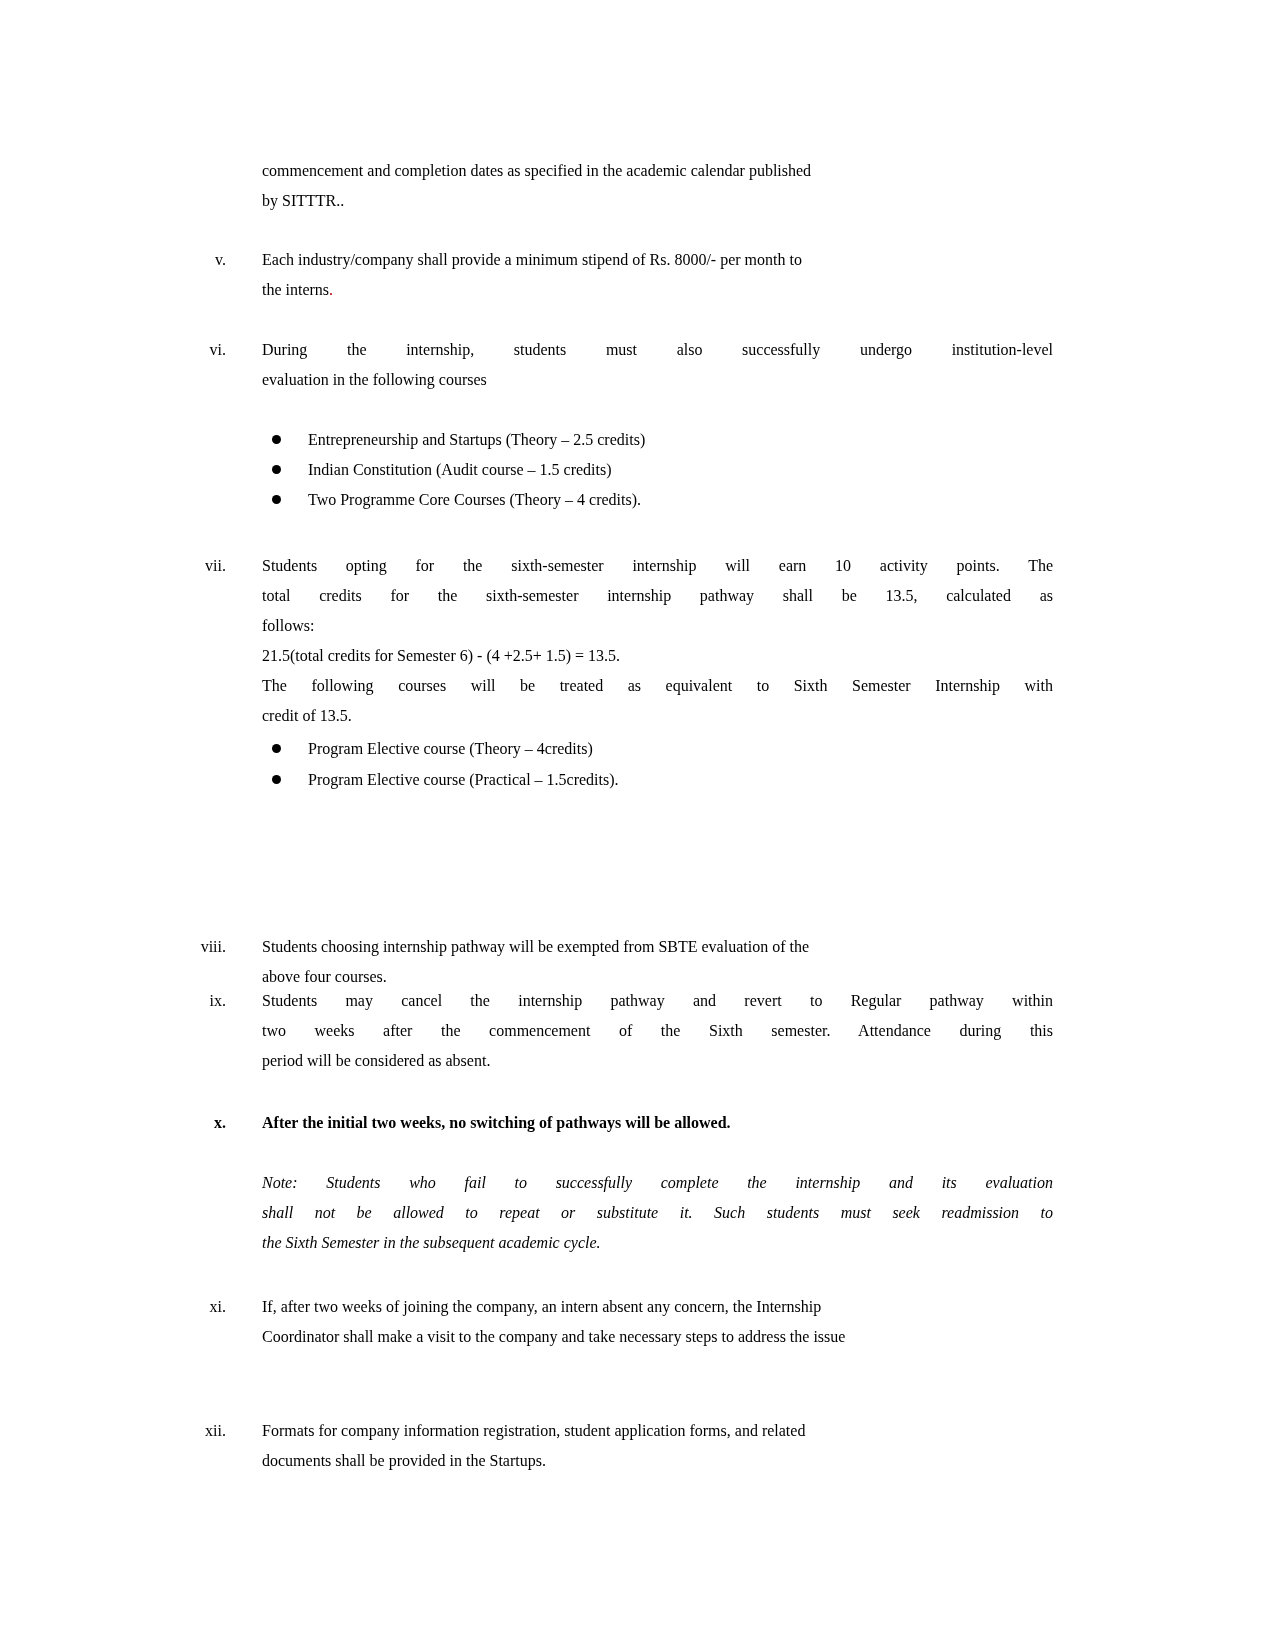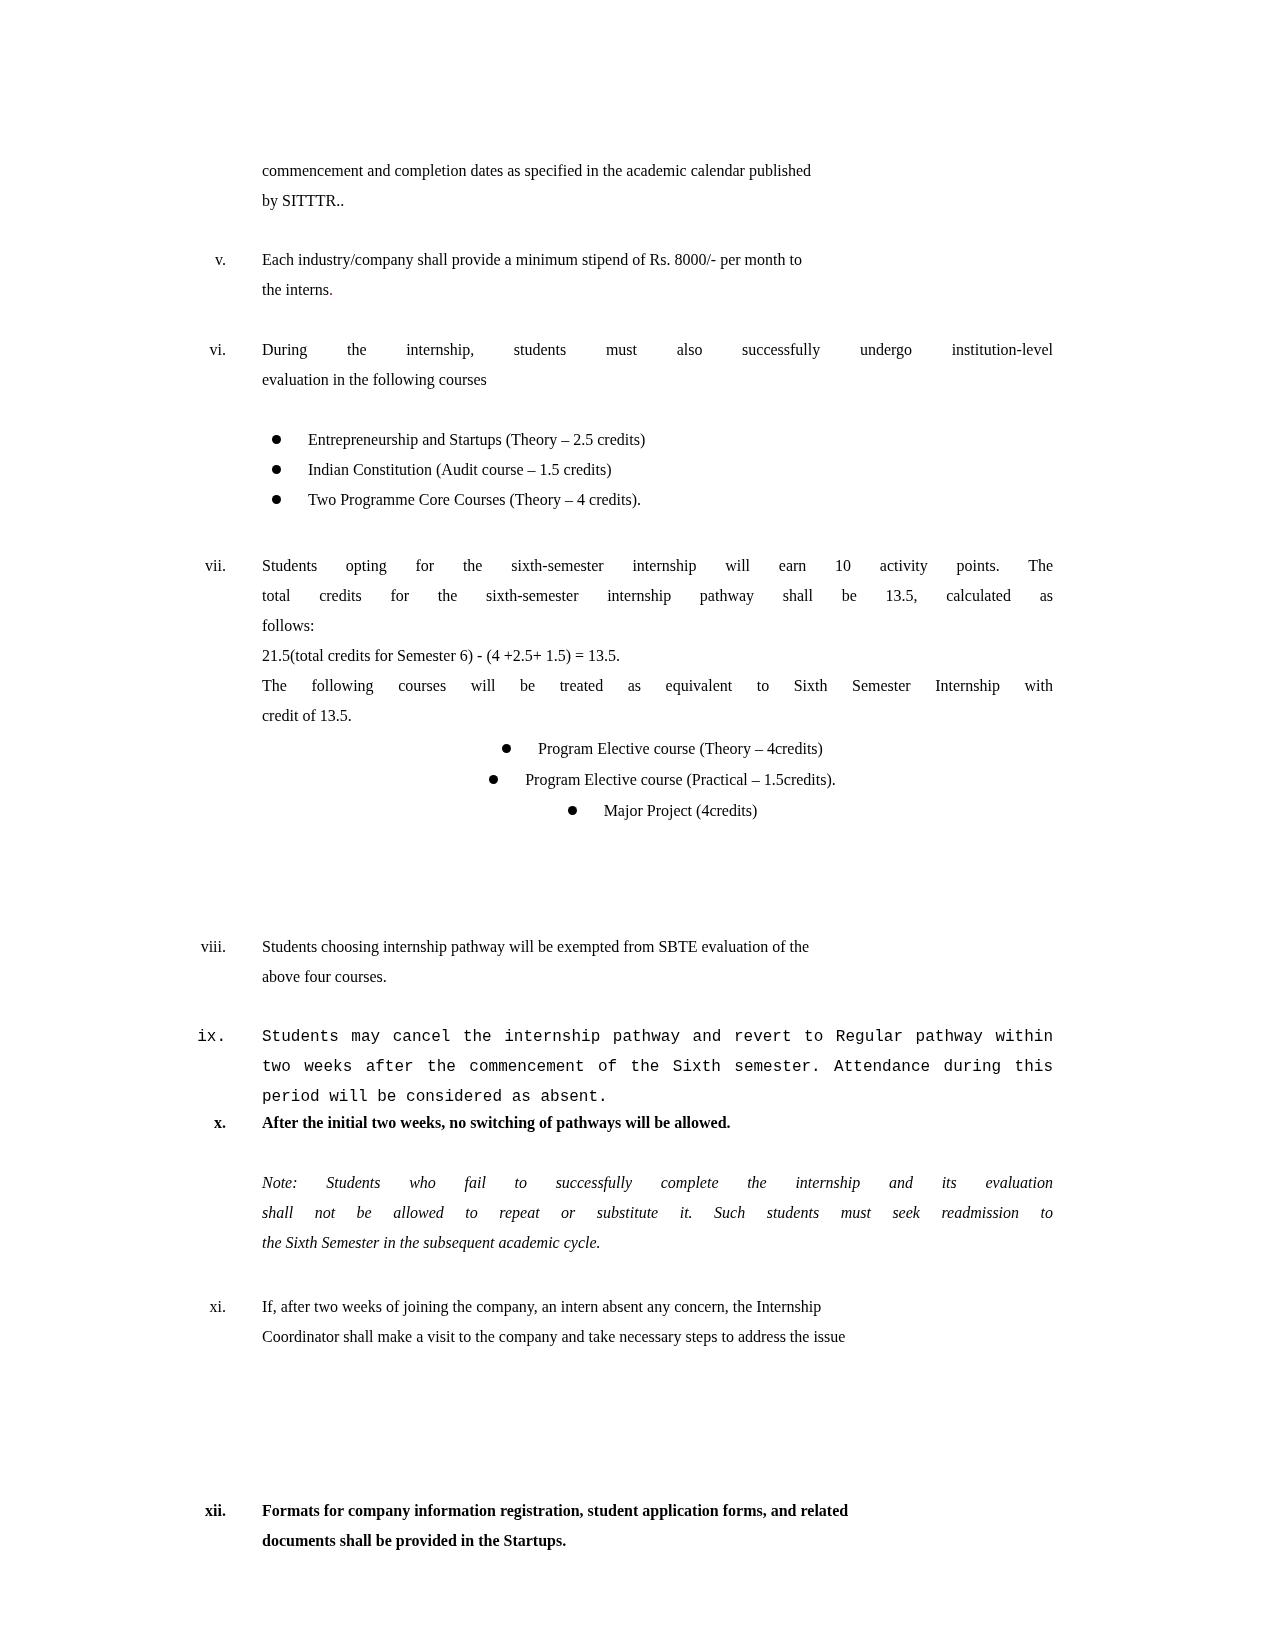--- a/index.html
+++ b/index.html
@@ -66,34 +66,33 @@
       <div class="body">
         <div class="line justify"><span>Students opting for the sixth-semester internship will earn 10 activity points. The</span></div>
         <div class="line justify"><span>total credits for the sixth-semester internship pathway shall be 13.5, calculated as</span></div>
         <div class="line"><span>follows:</span></div>
         <div class="line"><span>21.5(total credits for Semester 6) - (4 +2.5+ 1.5) = 13.5.</span></div>
         <div class="line justify"><span>The following courses will be treated as equivalent to Sixth Semester Internship with</span></div>
         <div class="line"><span>credit of 13.5.</span></div>
       </div>
     </div>
     <div class="item" style="top: 733px;">
-      <div class="body" style="line-height: 31px; text-align: center;">
+      <div class="body" style="line-height: 31px;">
         <div class="bullet-row"><span class="dot"></span><span>Program Elective course (Theory – 4credits)</span></div>
         <div class="bullet-row"><span class="dot"></span><span>Program Elective course (Practical – 1.5credits).</span></div>
-        <div class="bullet-row"><span class="dot"></span><span>Major Project (4credits)</span></div>
       </div>
     </div>
     <div class="item" style="top: 932px;">
       <span class="marker">viii.</span>
       <div class="body">
         <div class="line"><span>Students choosing internship pathway will be exempted from SBTE evaluation of the</span></div>
         <div class="line"><span>above four courses.</span></div>
       </div>
     </div>
-    <div class="item" style="top: 1022px; font-family: Liberation Mono, monospace;">
+    <div class="item" style="top: 986px;">
       <span class="marker">ix.</span>
       <div class="body">
         <div class="line justify"><span>Students may cancel the internship pathway and revert to Regular pathway within</span></div>
         <div class="line justify"><span>two weeks after the commencement of the Sixth semester. Attendance during this</span></div>
         <div class="line"><span>period will be considered as absent.</span></div>
       </div>
     </div>
     <div class="item" style="top: 1108px;">
       <span class="marker bold">x.</span>
       <div class="body bold">
@@ -107,20 +106,20 @@
         <div class="line"><span>the Sixth Semester in the subsequent academic cycle.</span></div>
       </div>
     </div>
     <div class="item" style="top: 1292px;">
       <span class="marker">xi.</span>
       <div class="body">
         <div class="line"><span>If, after two weeks of joining the company, an intern absent any concern, the Internship</span></div>
         <div class="line"><span>Coordinator shall make a visit to the company and take necessary steps to address the issue</span></div>
       </div>
     </div>
-    <div class="item" style="top: 1496px; font-weight: bold;">
+    <div class="item" style="top: 1416px;">
       <span class="marker">xii.</span>
       <div class="body">
         <div class="line"><span>Formats for company information registration, student application forms, and related</span></div>
         <div class="line"><span>documents shall be provided in the Startups.</span></div>
       </div>
     </div>
   </div>
 
 </body></html>

